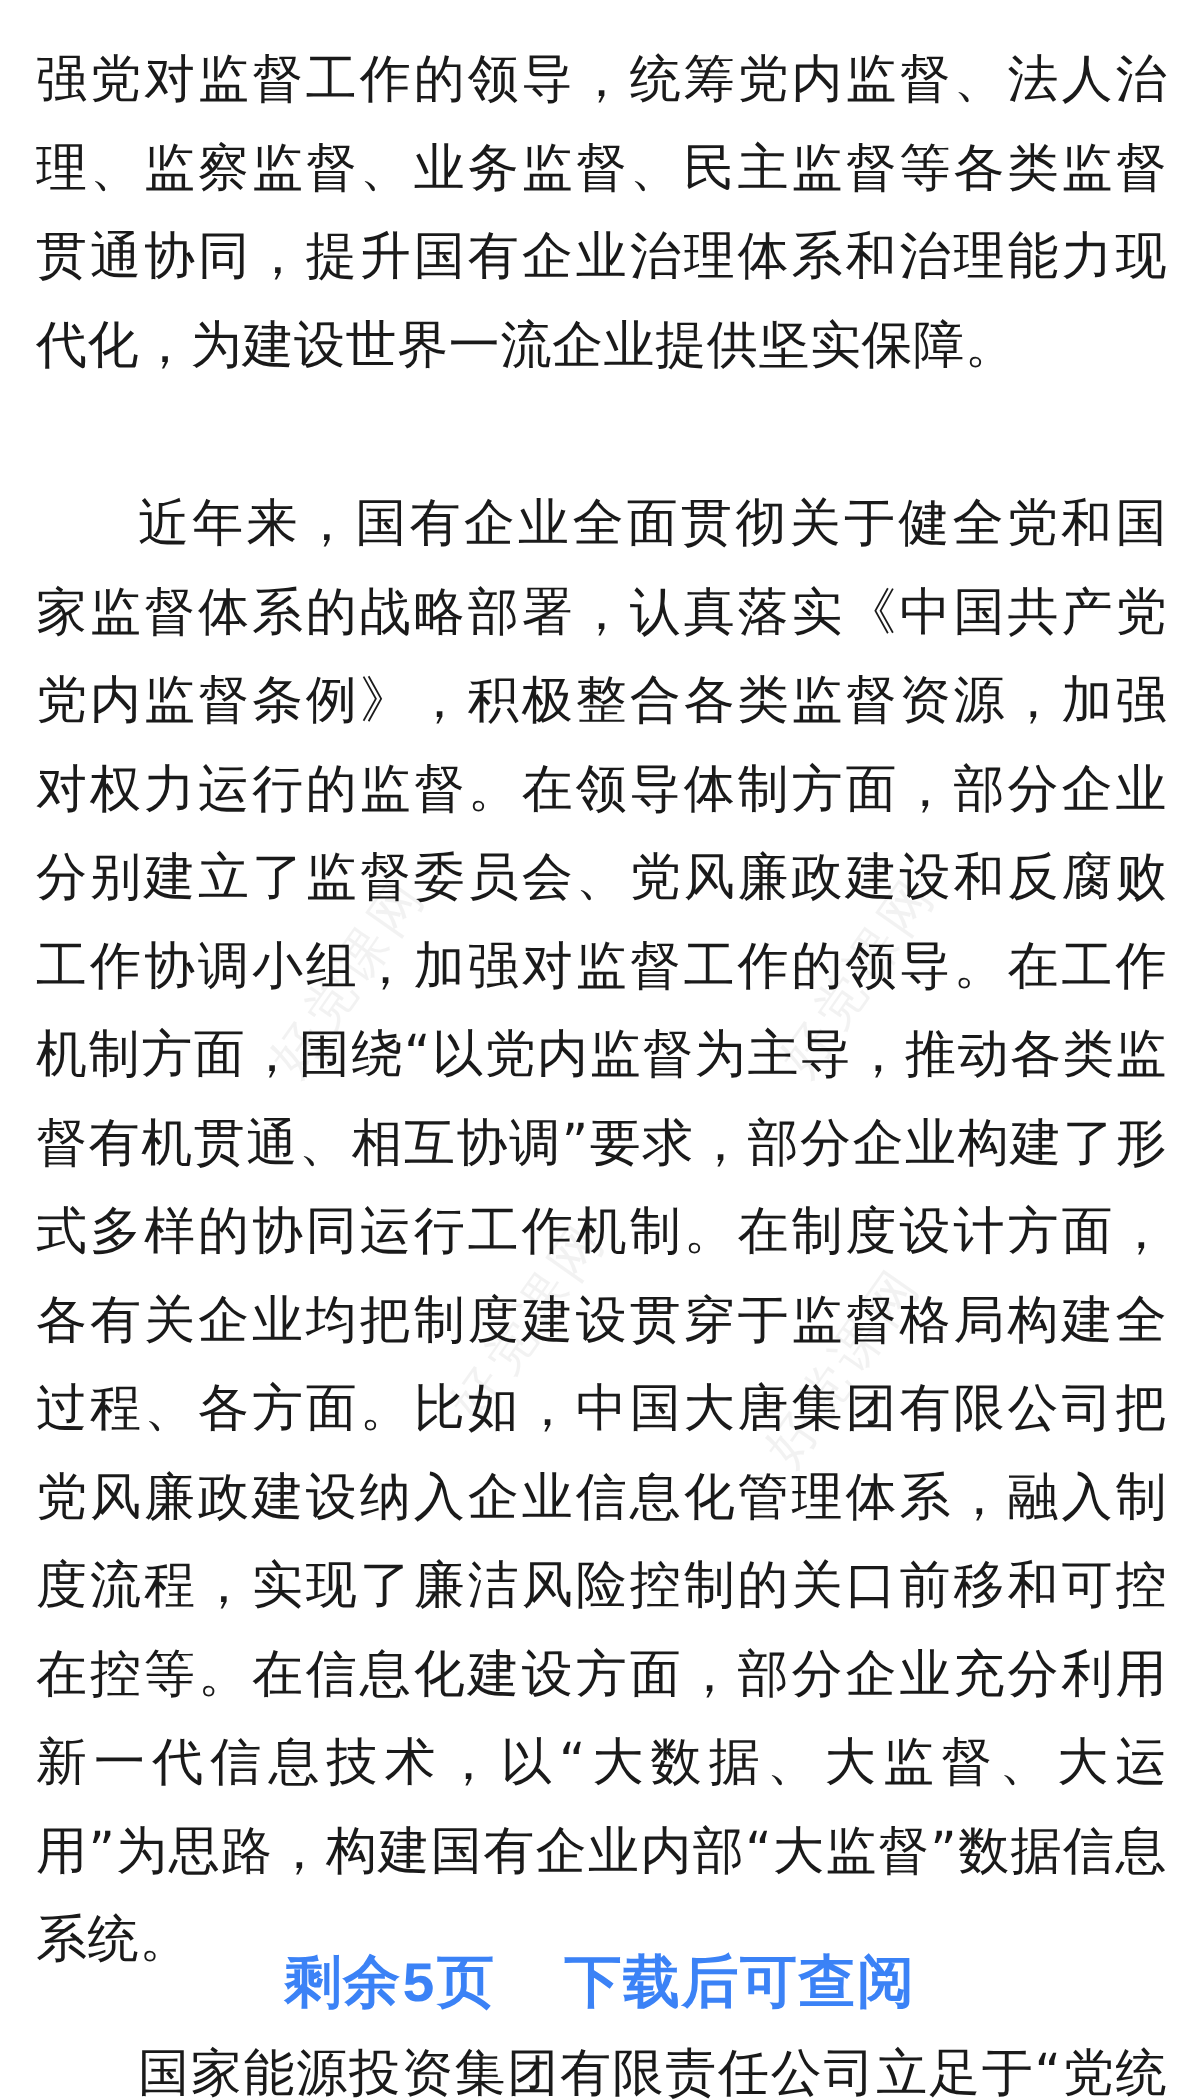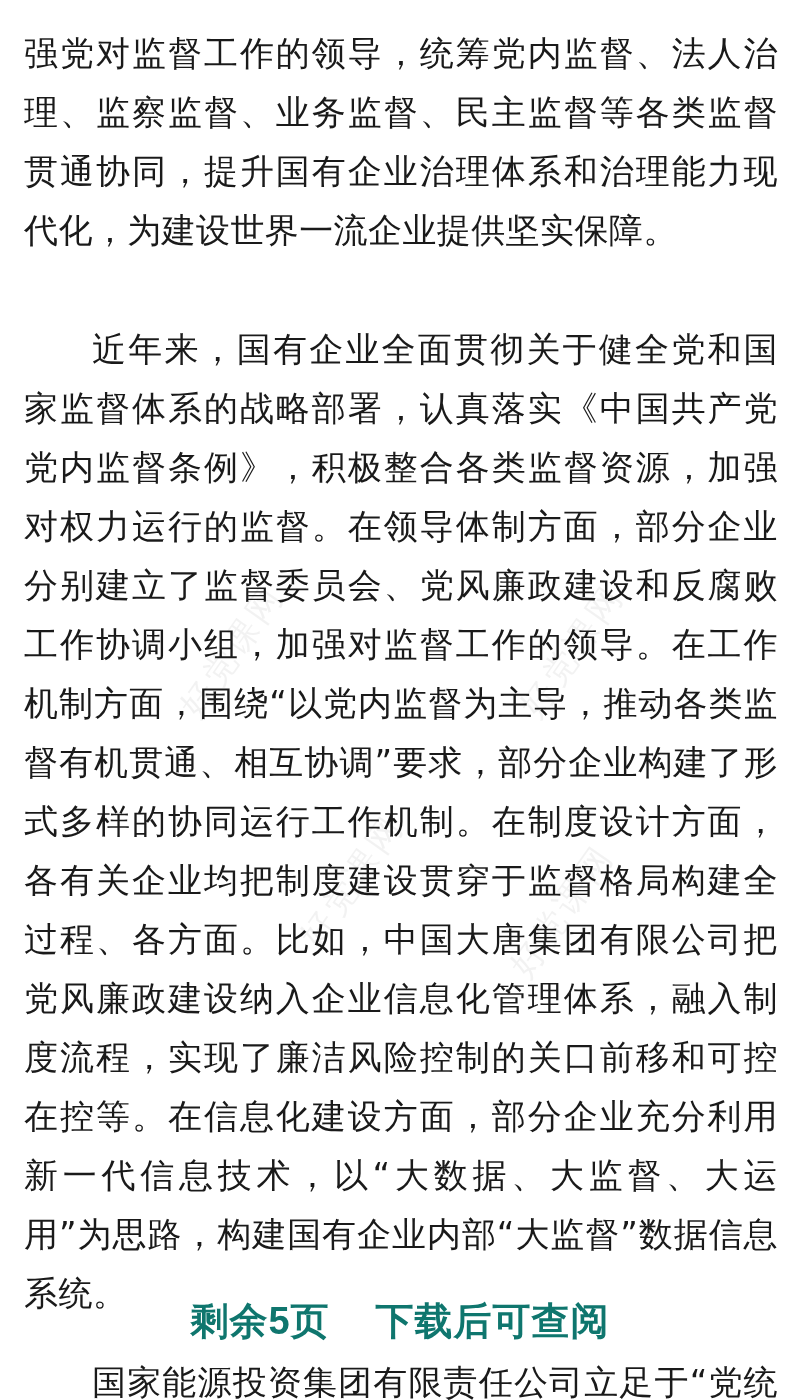--- a/index.html
+++ b/index.html
@@ -53,24 +53,24 @@
       white-space: nowrap;
       pointer-events: none;
       letter-spacing: 4px;
     }
     .footer-banner {
       position: absolute;
       left: 0;
       top: 1296px;
       width: 800px;
       text-align: center;
-      font-family: Liberation Sans, sans-serif;
+      font-family: Liberation Mono, monospace;
       font-weight: bold;
       font-size: 38px;
-      color: #0f766e;
+      color: #3b82f6;
       letter-spacing: 1px;
     }
     .footer-banner .spacer {
       display: inline-block;
       width: 46px;
     }
   </style>
 </head>
 <body>
 

